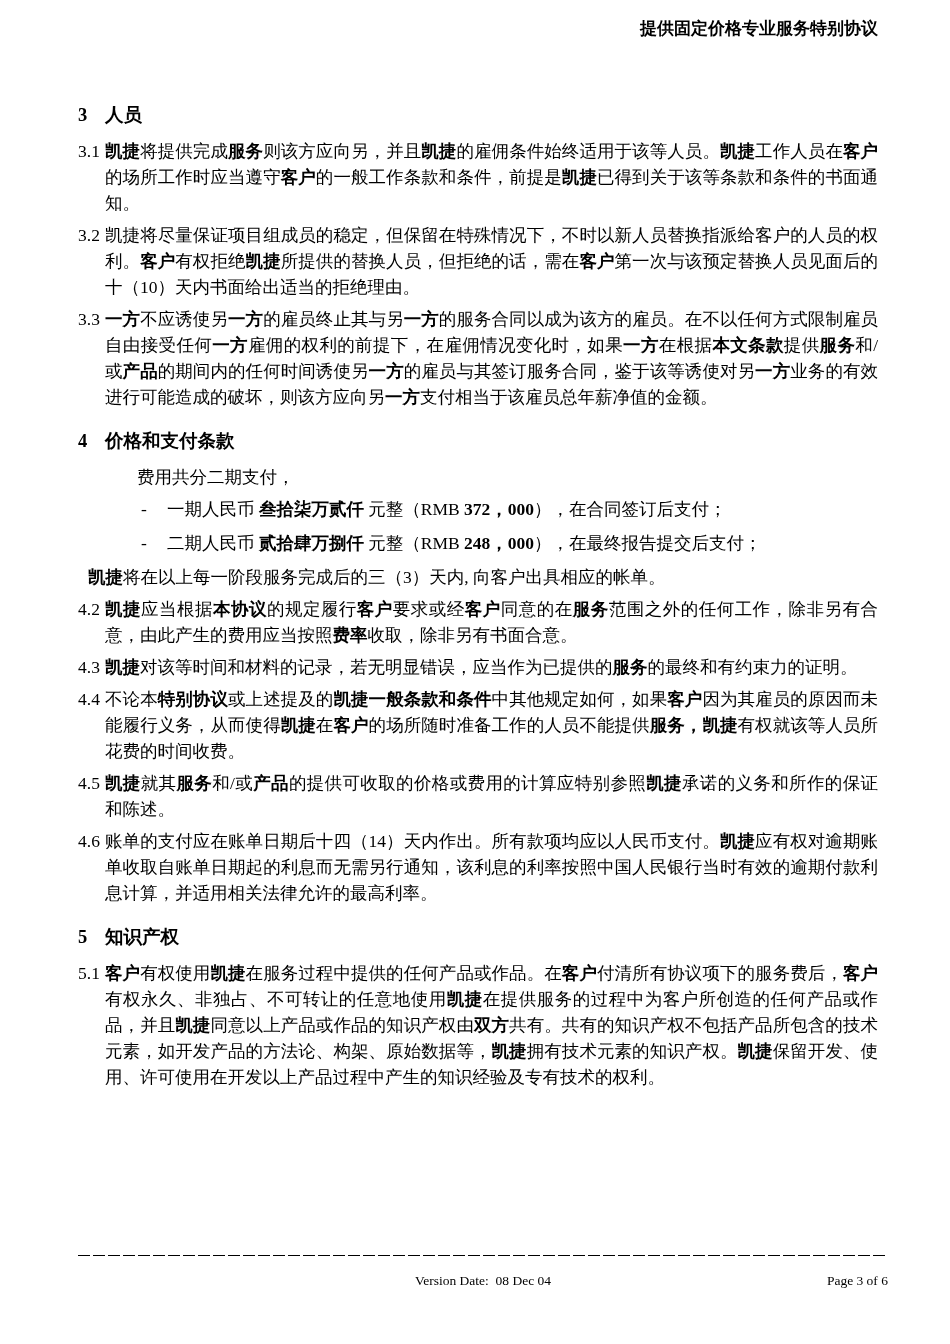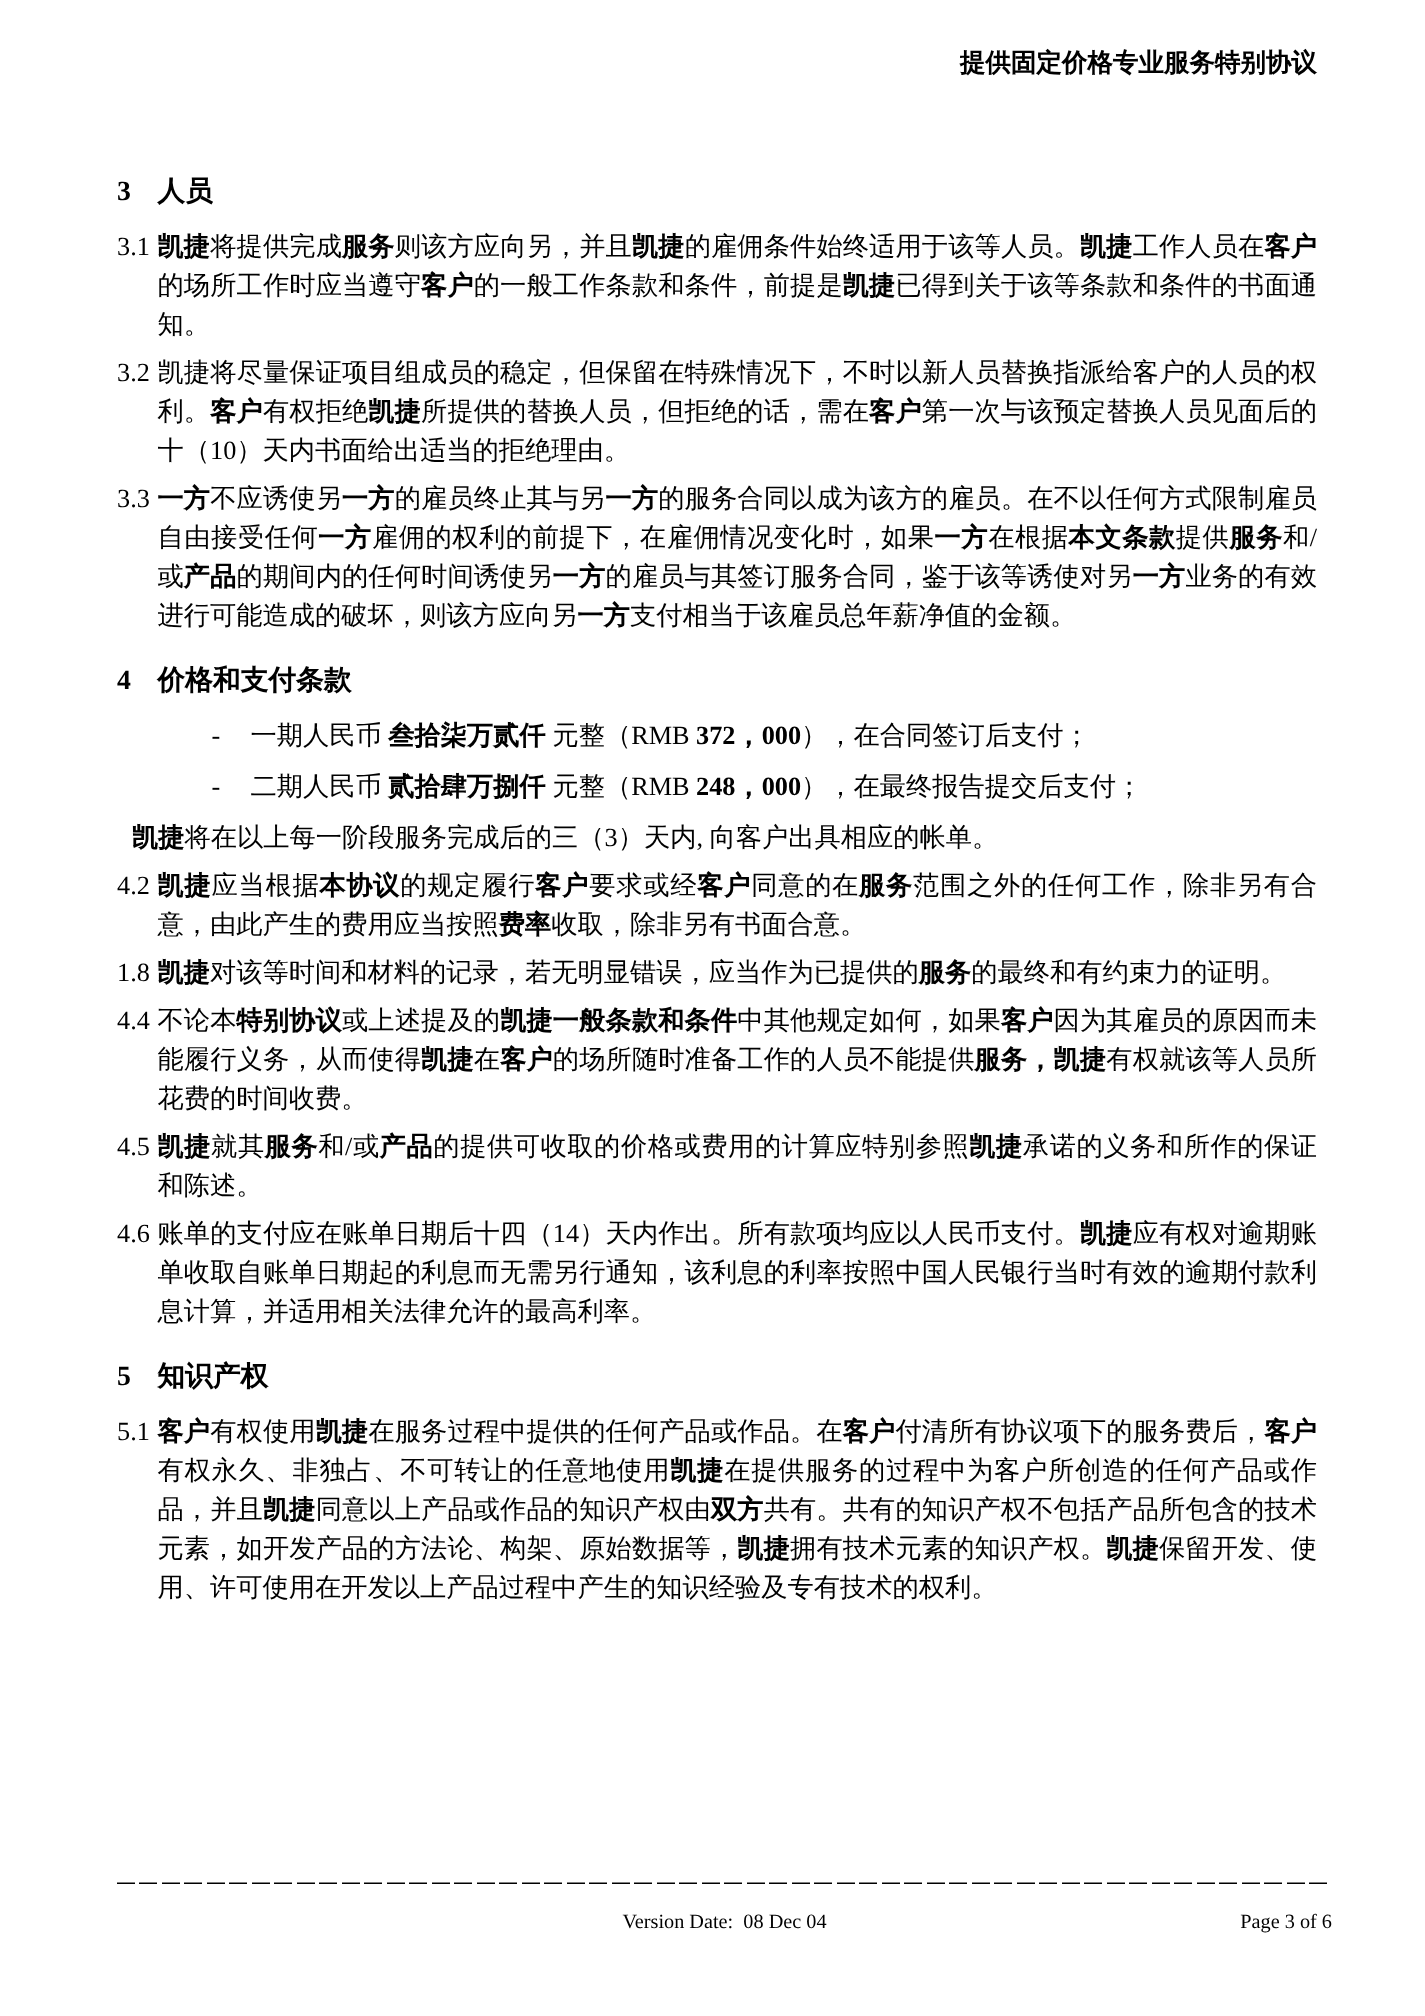--- a/index.html
+++ b/index.html
@@ -6,21 +6,21 @@
   body {
     width:950px; height:1344px;
     background:#ffffff; color:#000;
     font-family:"Liberation Serif","DejaVu Serif",serif;
     position:relative; overflow:hidden;
   }
   .page {
     position:absolute; left:78px; top:0; width:800px;
   }
   .doc-header {
-    margin-top:30px;
+    margin-top:17px;
     text-align:right;
     font-weight:bold;
     font-size:17px;
     line-height:23px;
   }
   .section-heading {
     display:flex;
     font-weight:bold;
     font-size:18.5px;
     line-height:26px;
@@ -97,20 +97,23 @@
     <span class="num">3.3</span>
     <span class="ctext"><b>一方</b><span>不应诱使另</span><b>一方</b><span>的雇员终止其与另</span><b>一方</b><span>的服务合同以成为该方的雇员。在不以任何方式限制雇员自由接受任何</span><b>一方</b><span>雇佣的权利的前提下，在雇佣情况变化时，如果</span><b>一方</b><span>在根据</span><b>本文条款</b><span>提供</span><b>服务</b><span>和/或</span><b>产品</b><span>的期间内的任何时间诱使另</span><b>一方</b><span>的雇员与其签订服务合同，鉴于该等诱使对另</span><b>一方</b><span>业务的有效进行可能造成的破坏，则该方应向另</span><b>一方</b><span>支付相当于该雇员总年薪净值的金额。</span></span>
   </div>
 
   <div class="section-heading">
     <span class="num">4</span>
     <span class="stitle">价格和支付条款</span>
   </div>
 
 
+  <div class="clause sub-intro">
+    <span class="ctext"><span>费用共分二期支付，</span></span>
+  </div>
 
   <div class="clause bullet">
     <span class="num">-</span>
     <span class="ctext"><span>一期人民币 </span><b>叁拾柒万贰仟</b><span> 元整（RMB </span><b>372，000</b><span>），在合同签订后支付；</span></span>
   </div>
 
   <div class="clause bullet">
     <span class="num">-</span>
     <span class="ctext"><span>二期人民币 </span><b>贰拾肆万捌仟</b><span> 元整（RMB </span><b>248，000</b><span>），在最终报告提交后支付；</span></span>
   </div>
@@ -118,21 +121,21 @@
   <div class="clause hang">
     <span class="ctext"><b>凯捷</b><span>将在以上每一阶段服务完成后的三（3）天内, 向客户出具相应的帐单。</span></span>
   </div>
 
   <div class="clause">
     <span class="num">4.2</span>
     <span class="ctext"><b>凯捷</b><span>应当根据</span><b>本协议</b><span>的规定履行</span><b>客户</b><span>要求或经</span><b>客户</b><span>同意的在</span><b>服务</b><span>范围之外的任何工作，除非另有合意，由此产生的费用应当按照</span><b>费率</b><span>收取，除非另有书面合意。</span></span>
   </div>
 
   <div class="clause">
-    <span class="num">1.8</span>
+    <span class="num">4.3</span>
     <span class="ctext"><b>凯捷</b><span>对该等时间和材料的记录，若无明显错误，应当作为已提供的</span><b>服务</b><span>的最终和有约束力的证明。</span></span>
   </div>
 
   <div class="clause">
     <span class="num">4.4</span>
     <span class="ctext"><span>不论本</span><b>特别协议</b><span>或上述提及的</span><b>凯捷一般条款和条件</b><span>中其他规定如何，如果</span><b>客户</b><span>因为其雇员的原因而未能履行义务，从而使得</span><b>凯捷</b><span>在</span><b>客户</b><span>的场所随时准备工作的人员不能提供</span><b>服务，</b><span></span><b>凯捷</b><span>有权就该等人员所花费的时间收费。</span></span>
   </div>
 
   <div class="clause">
     <span class="num">4.5</span>

